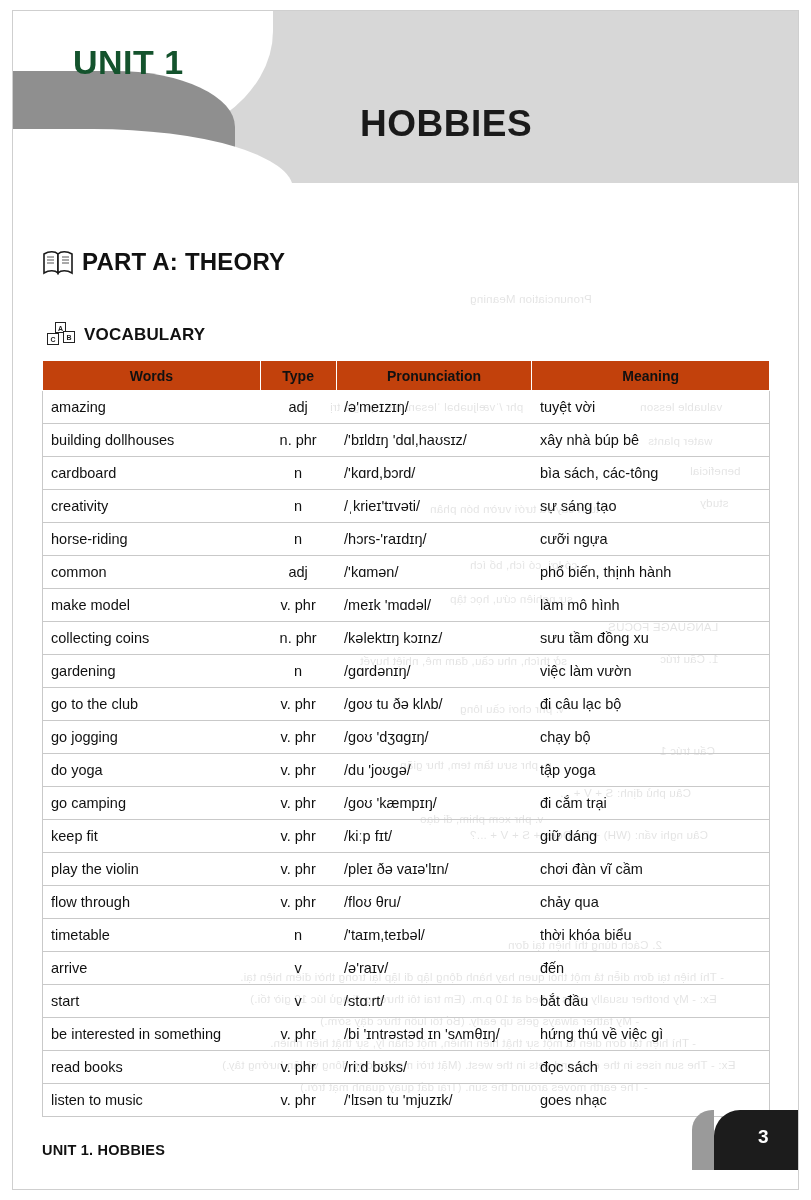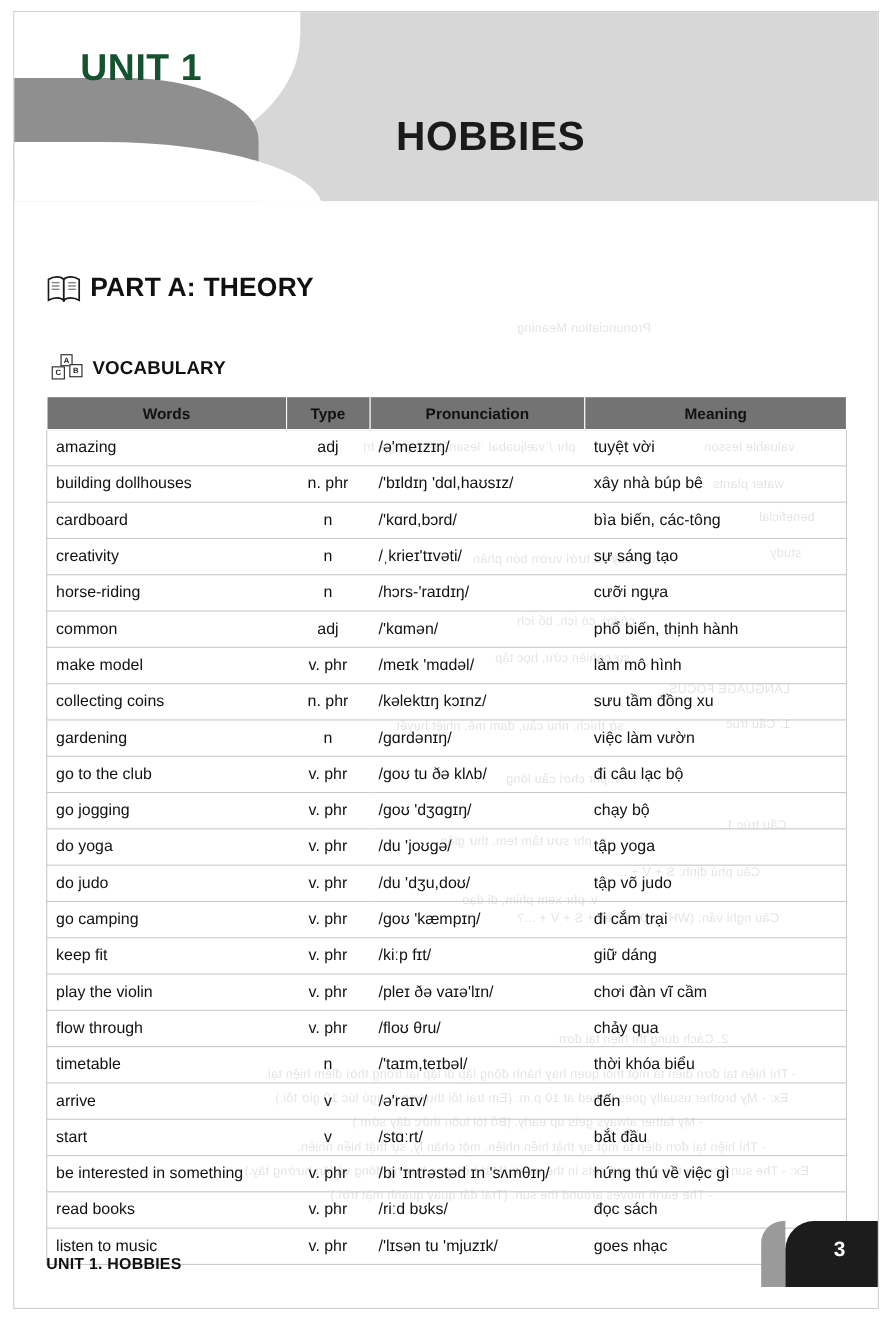--- a/index.html
+++ b/index.html
@@ -172,21 +172,21 @@
   
   table.vocab {
     position: absolute;
     left: 42px;
     top: 360px;
     width: 728px;
     border-collapse: collapse;
     font-size: 14.5px;
   }
   table.vocab th {
-    background: #737373;
+    background: #c2410c;
     border: 1px solid #ffffff;
     font-weight: bold;
     font-size: 14px;
     padding: 6px 4px;
     text-align: center;
     height: 30px;
     color: #111;
   }
   table.vocab td {
     border: 1px solid #c9c9c9;
@@ -337,21 +337,21 @@
         <tr>
           <td class="word">building dollhouses</td>
           <td class="type">n. phr</td>
           <td class="pron">/'bɪldɪŋ 'dɑl,haʊsɪz/</td>
           <td class="mean">xây nhà búp bê</td>
         </tr>
         <tr>
           <td class="word">cardboard</td>
           <td class="type">n</td>
           <td class="pron">/'kɑrd,bɔrd/</td>
-          <td class="mean">bìa biến, các-tông</td>
+          <td class="mean">bìa sách, các-tông</td>
         </tr>
         <tr>
           <td class="word">creativity</td>
           <td class="type">n</td>
           <td class="pron">/ˌkrieɪ'tɪvəti/</td>
           <td class="mean">sự sáng tạo</td>
         </tr>
         <tr>
           <td class="word">horse-riding</td>
           <td class="type">n</td>
@@ -392,26 +392,20 @@
           <td class="word">go jogging</td>
           <td class="type">v. phr</td>
           <td class="pron">/goʊ 'dʒɑgɪŋ/</td>
           <td class="mean">chạy bộ</td>
         </tr>
         <tr>
           <td class="word">do yoga</td>
           <td class="type">v. phr</td>
           <td class="pron">/du 'joʊgə/</td>
           <td class="mean">tập yoga</td>
-        </tr>
-        <tr>
-          <td class="word">do judo</td>
-          <td class="type">v. phr</td>
-          <td class="pron">/du 'dʒu,doʊ/</td>
-          <td class="mean">tập võ judo</td>
         </tr>
         <tr>
           <td class="word">go camping</td>
           <td class="type">v. phr</td>
           <td class="pron">/goʊ 'kæmpɪŋ/</td>
           <td class="mean">đi cắm trại</td>
         </tr>
         <tr>
           <td class="word">keep fit</td>
           <td class="type">v. phr</td>

